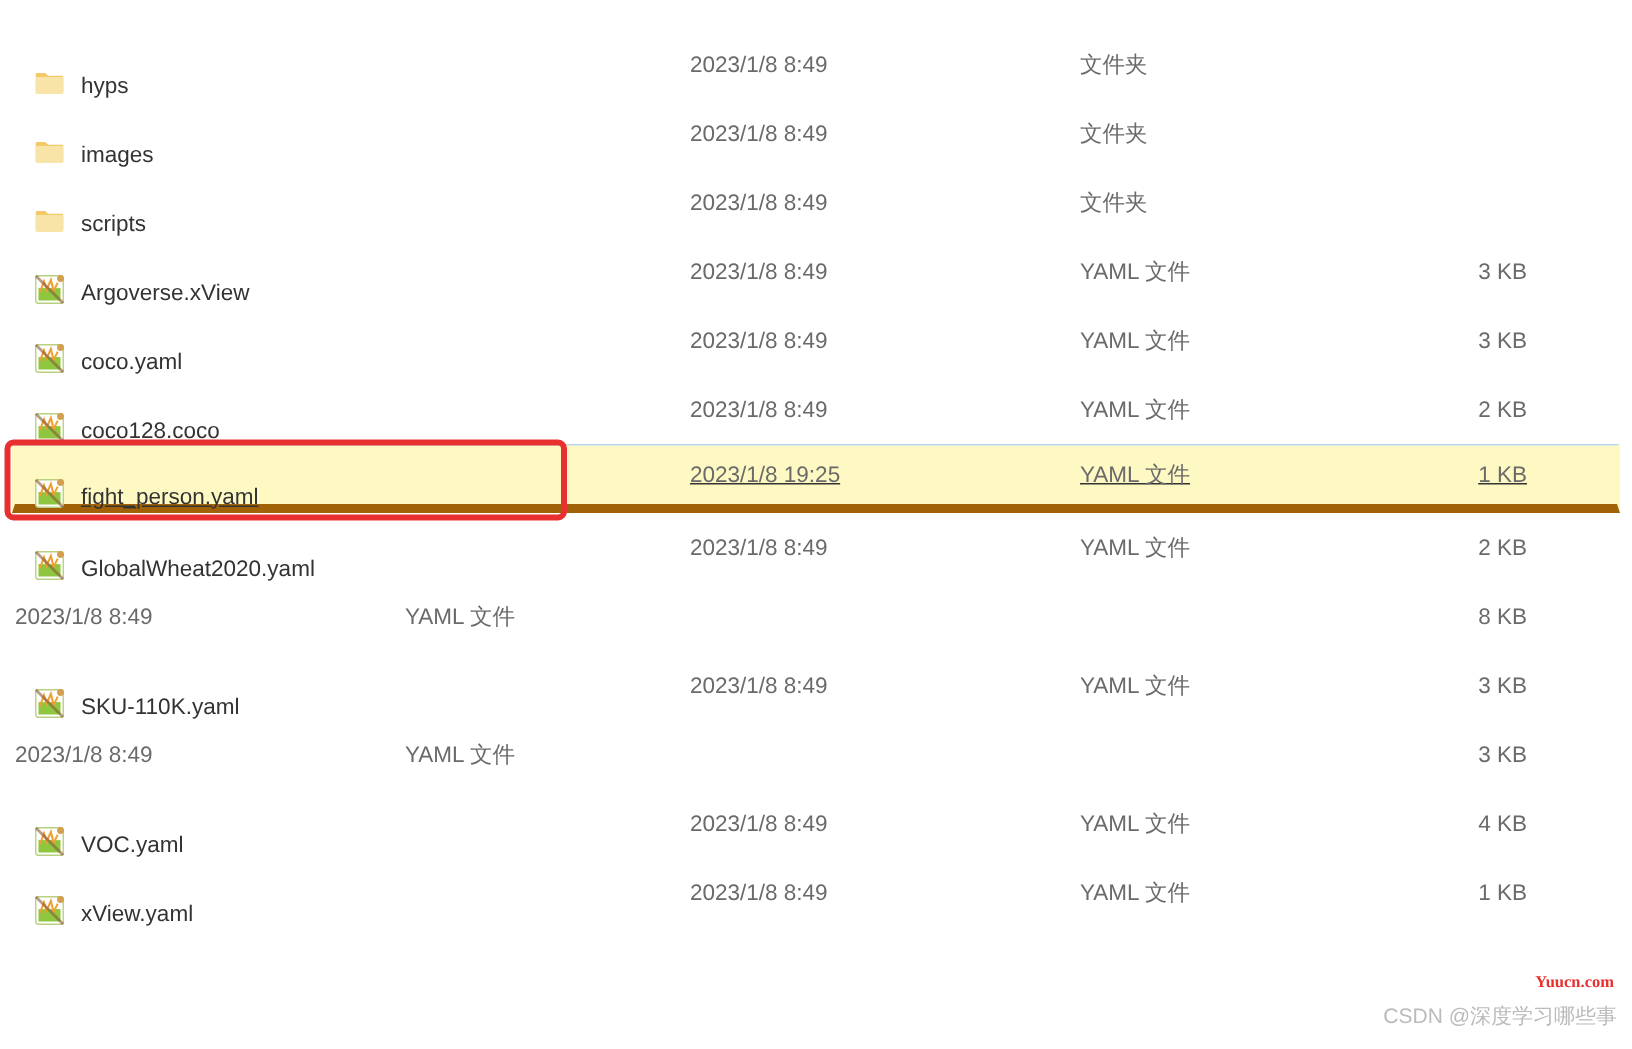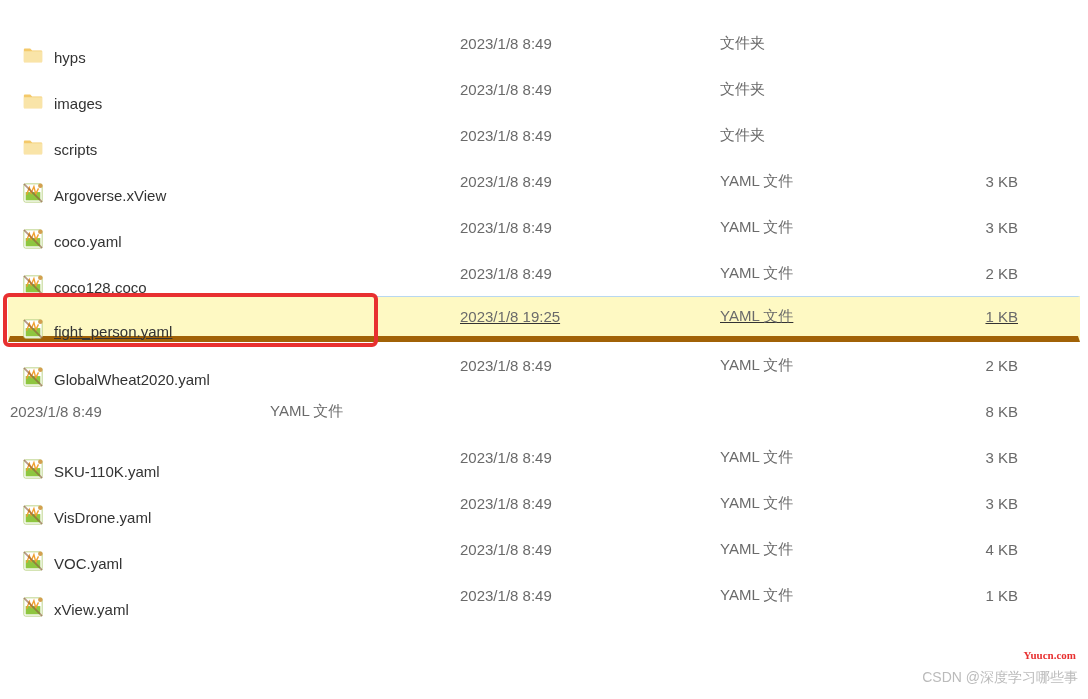--- a/index.html
+++ b/index.html
@@ -226,30 +226,20 @@
             <path d="M2 2 L22 22" stroke="#8a5a3a" stroke-width="2" opacity="0.6"></path>
             <circle cx="20" cy="4" r="2.5" fill="#d4a050"></circle>
           </svg></span>
         <span class="file-name">SKU-110K.yaml</span>
       </div>
       <div class="col-date">2023/1/8 8:49</div>
       <div class="col-type">YAML 文件</div>
       <div class="col-size">3 KB</div>
     </div>
     <div class="file-row">
-      <div class="col-name">
-        <span class="icon yaml-icon"><svg viewBox="0 0 24 24">
-            <rect x="2" y="2" width="20" height="20" rx="2" fill="#ffffff" stroke="#b8d080" stroke-width="1"></rect>
-            <rect x="4" y="11" width="16" height="9" fill="#8ec63f"></rect>
-            <path d="M5 14 L8 6 L10 12 L13 5 L15 13 L18 7" stroke="#f0a030" stroke-width="1.5" fill="none"></path>
-            <path d="M2 2 L22 22" stroke="#8a5a3a" stroke-width="2" opacity="0.6"></path>
-            <circle cx="20" cy="4" r="2.5" fill="#d4a050"></circle>
-          </svg></span>
-        <span class="file-name">VisDrone.yaml</span>
-      </div>
       <div class="col-date">2023/1/8 8:49</div>
       <div class="col-type">YAML 文件</div>
       <div class="col-size">3 KB</div>
     </div>
     <div class="file-row">
       <div class="col-name">
         <span class="icon yaml-icon"><svg viewBox="0 0 24 24">
             <rect x="2" y="2" width="20" height="20" rx="2" fill="#ffffff" stroke="#b8d080" stroke-width="1"></rect>
             <rect x="4" y="11" width="16" height="9" fill="#8ec63f"></rect>
             <path d="M5 14 L8 6 L10 12 L13 5 L15 13 L18 7" stroke="#f0a030" stroke-width="1.5" fill="none"></path>

